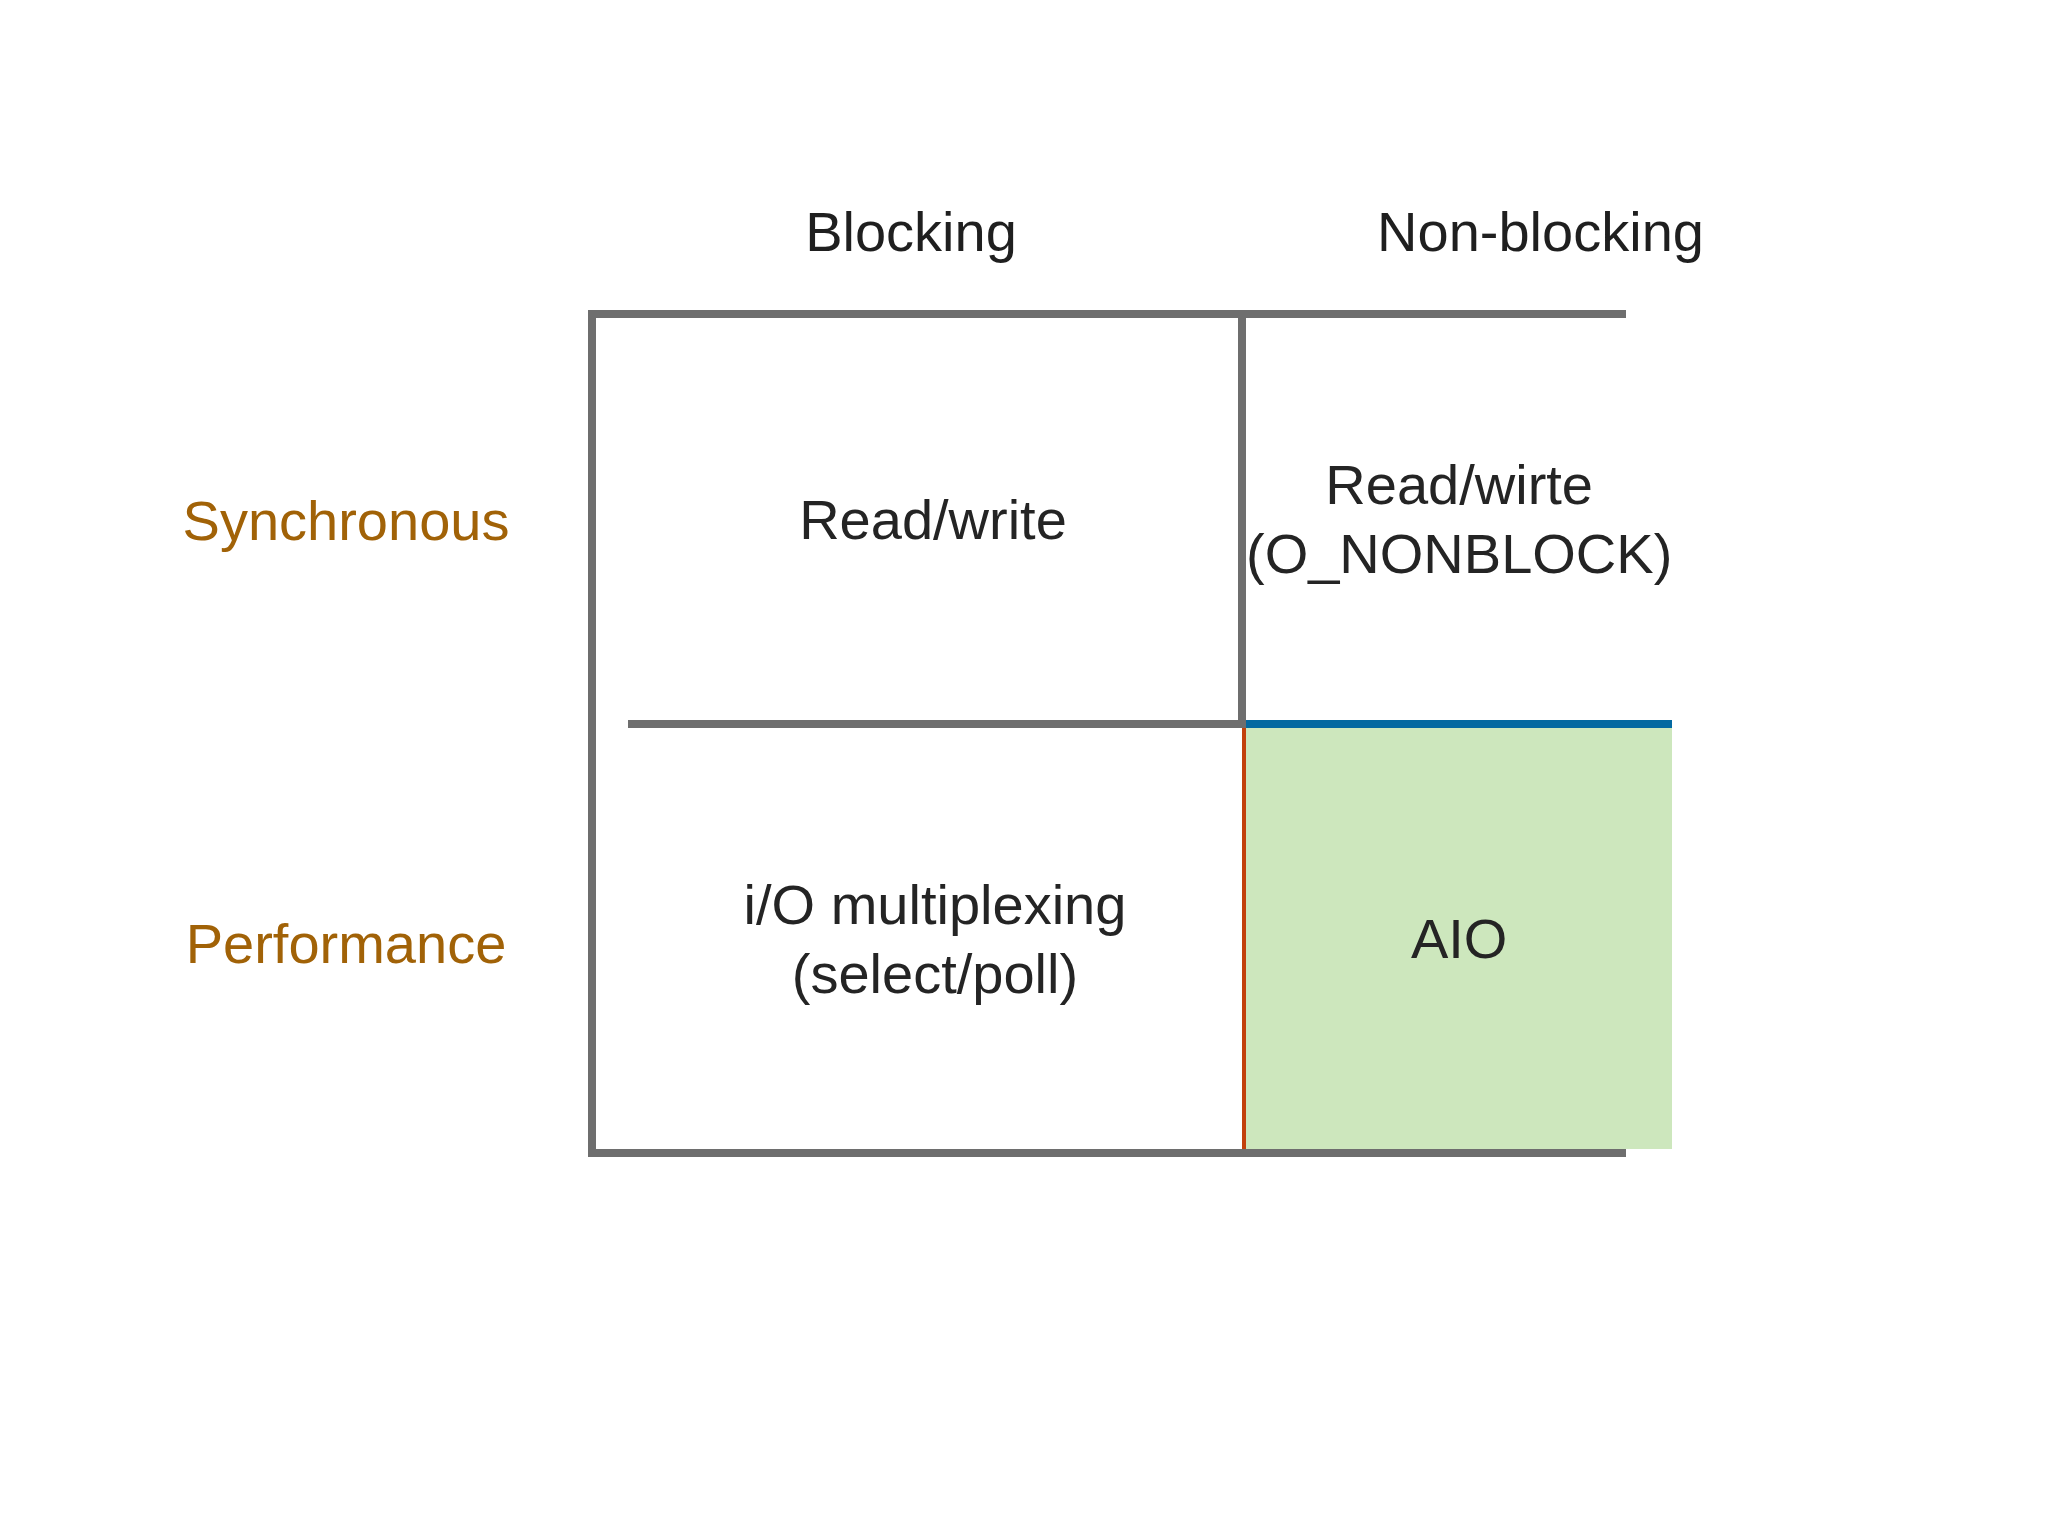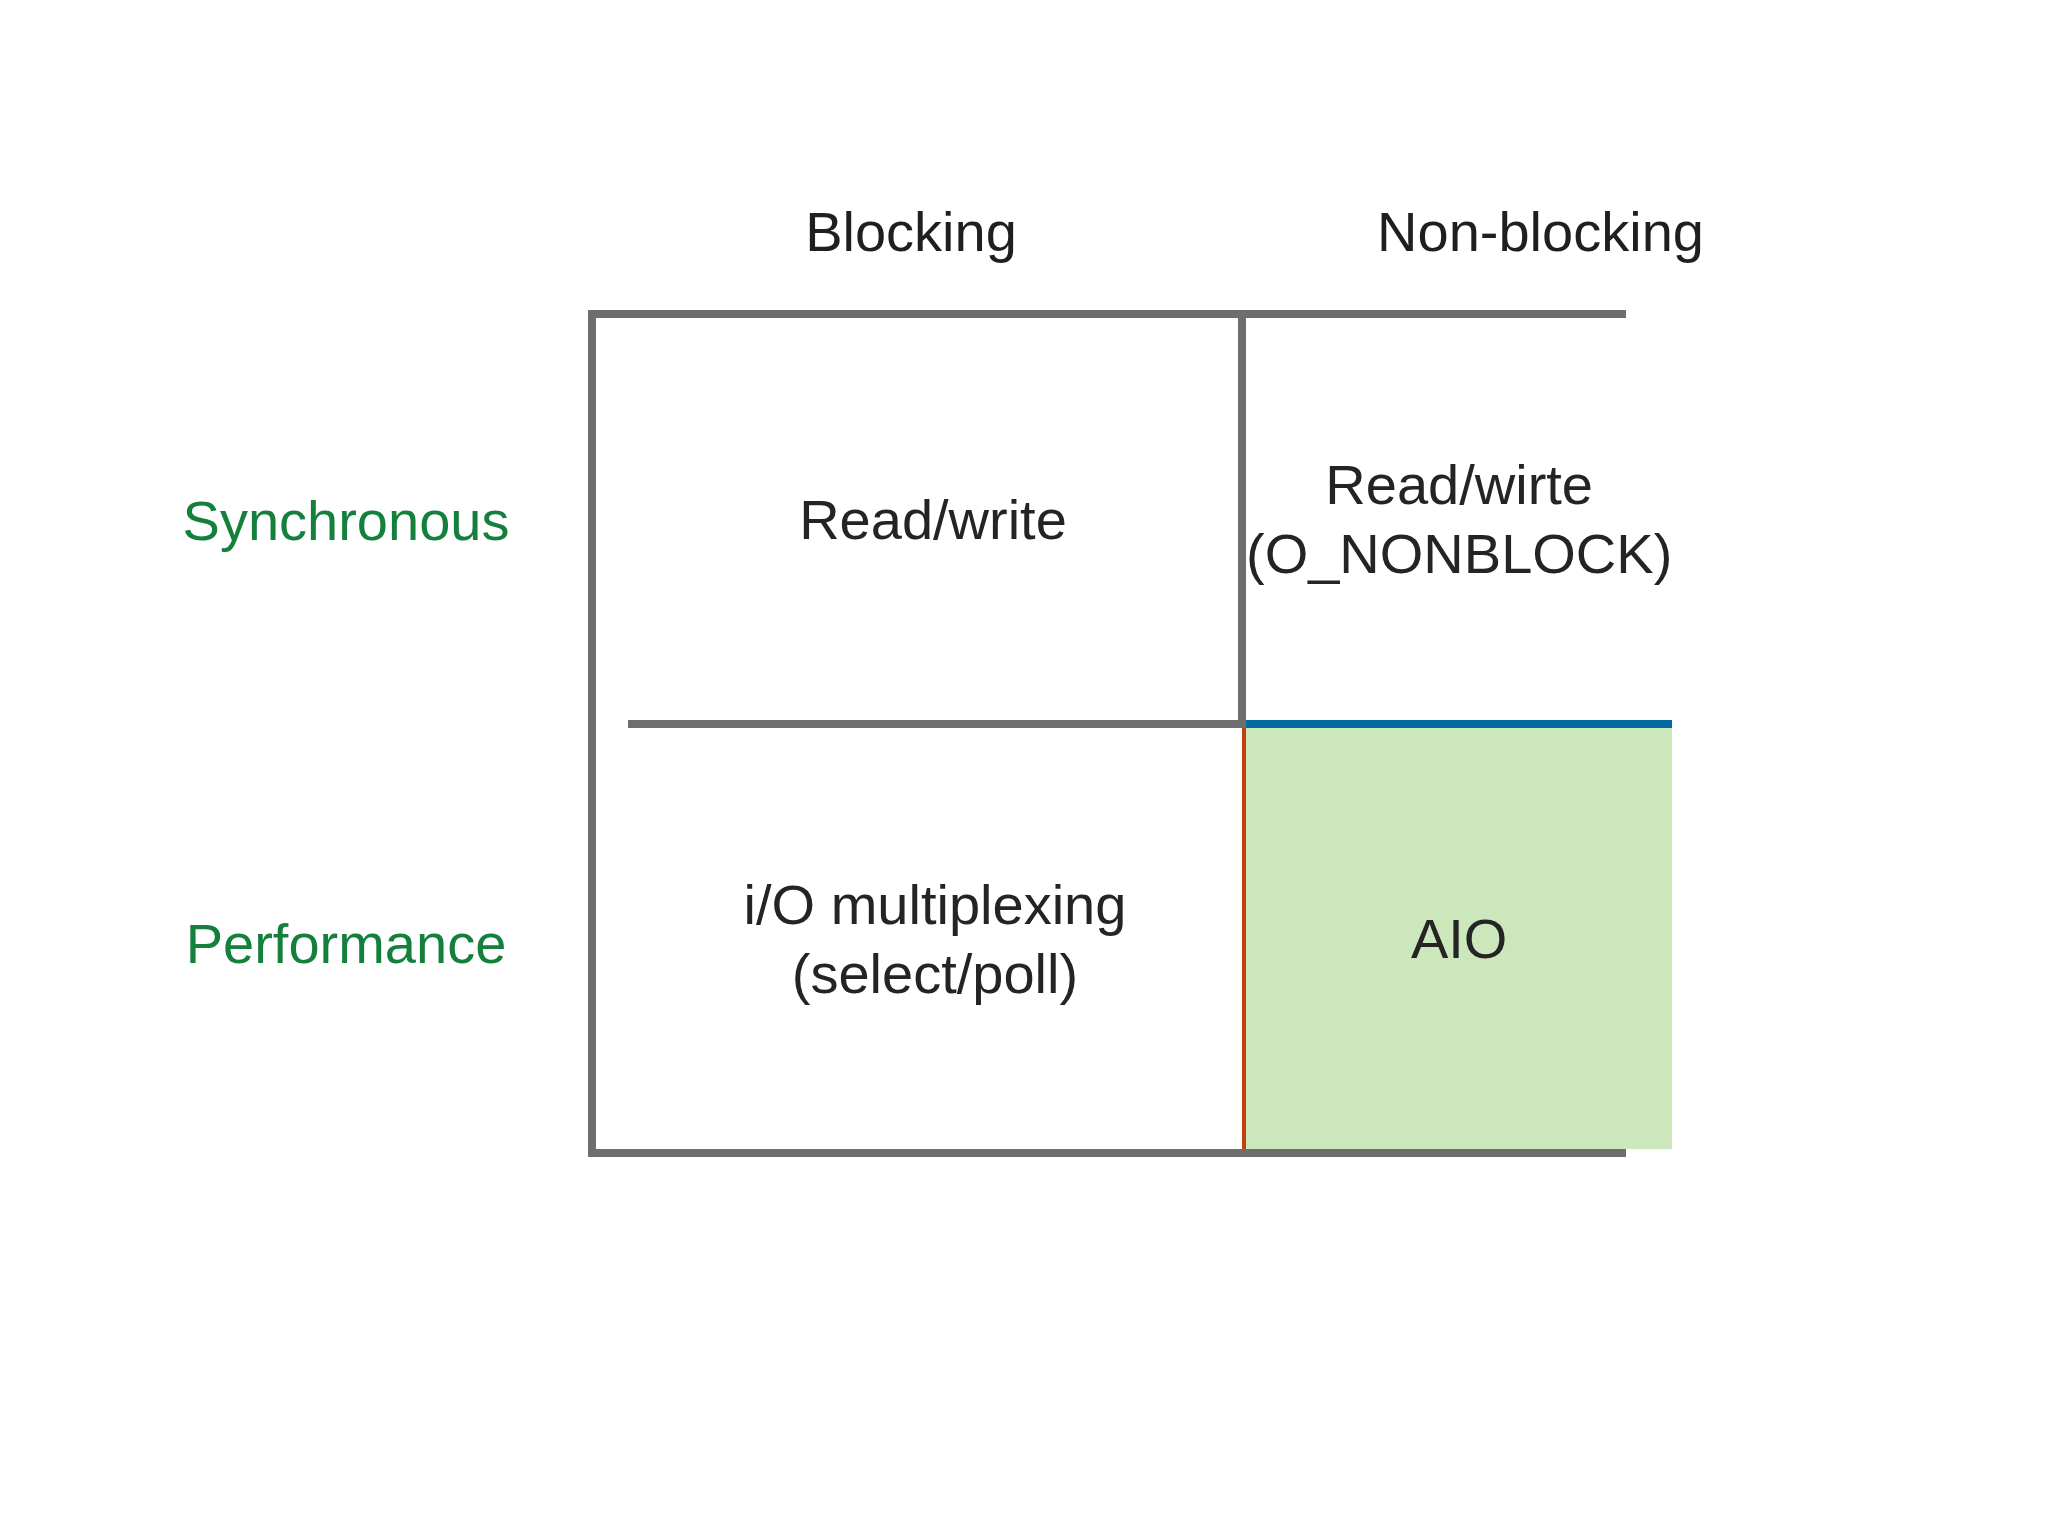--- a/index.html
+++ b/index.html
@@ -32,21 +32,21 @@
   .col-header.non-blocking { left: 1226px; width: 629px; }
 
   
   .row-header {
     position: absolute;
     left: 0;
     width: 692px;
     text-align: center;
     font-size: 56px;
     line-height: 64px;
-    color: #15803d;
+    color: #a16207;
   }
   .row-header.synchronous  { top: 489px; }
   .row-header.asynchronous { top: 912px; }
 
   
   .matrix {
     position: absolute;
     left: 588px;
     top: 310px;
     width: 1038px;

